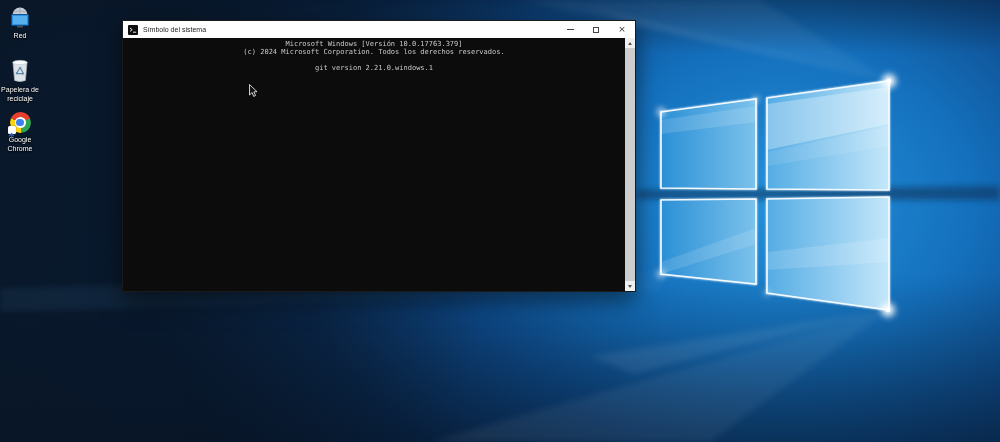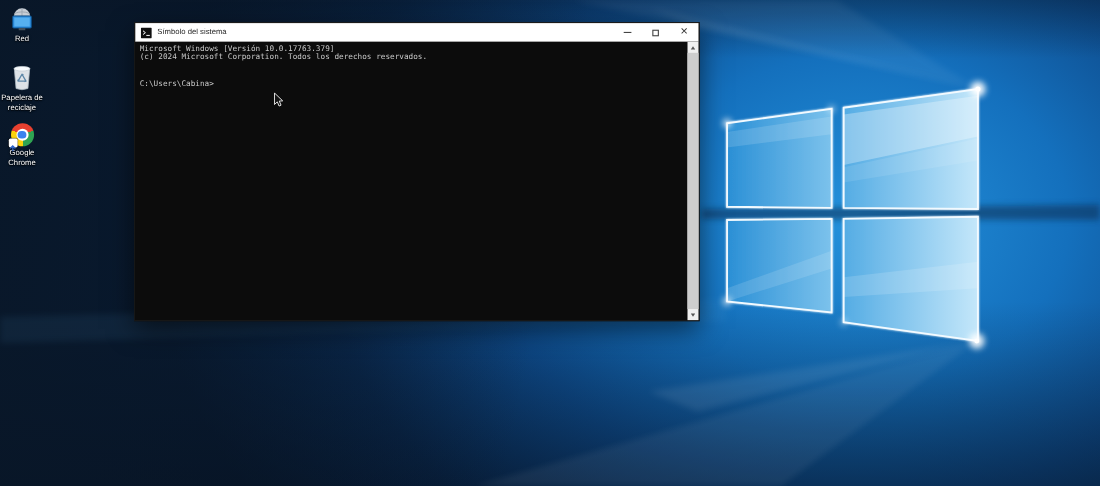--- a/index.html
+++ b/index.html
@@ -45,21 +45,21 @@
   .tb-title{font-size:7px;color:#222;margin-left:5px;flex:1;white-space:nowrap;overflow:hidden;}
   .tb-controls{display:flex;height:100%;}
   .tb-btn{width:26px;height:100%;display:flex;align-items:center;justify-content:center;}
   .glyph-min{width:7px;height:1px;background:#444;display:block;}
   .glyph-max{width:6px;height:6px;border:1px solid #444;display:block;box-sizing:border-box;}
   .glyph-close{font-size:9px;color:#333;line-height:9px;font-family:"DejaVu Sans",sans-serif;}
 
   .console{position:absolute;left:0;right:0;top:17px;bottom:0;background:#0c0c0c;
     padding:2px 14px 0 4px;font-family:"DejaVu Sans Mono",monospace;font-size:7px;
     color:#c9c9c9;cursor:text;}
-  .cline{height:8px;line-height:8px;white-space:pre;}
+  .cline{height:8px;line-height:8px;white-space:pre;text-align:center;}
 
   .scrollbar{position:absolute;top:0;right:0;bottom:0;width:10px;background:#f0f0f0;cursor:default;}
   .sb-btn{position:absolute;left:0;width:10px;height:10px;display:flex;align-items:center;justify-content:center;}
   .sb-up{top:0;} .sb-down{bottom:0;}
   .tri-up{width:0;height:0;border-left:2.5px solid transparent;border-right:2.5px solid transparent;
     border-bottom:3.5px solid #555;}
   .tri-down{width:0;height:0;border-left:2.5px solid transparent;border-right:2.5px solid transparent;
     border-top:3.5px solid #555;}
   .sb-thumb{position:absolute;left:0;top:10px;bottom:10px;width:10px;background:#cdcdcd;}
 
@@ -177,22 +177,22 @@
         <div class="tb-btn">
           <span class="glyph-close">×</span>
         </div>
       </div>
     </div>
 
     <div class="console">
       <div class="cline">Microsoft Windows [Versión 10.0.17763.379]</div>
       <div class="cline">(c) 2024 Microsoft Corporation. Todos los derechos reservados.</div>
       <div class="cline"></div>
+      <div class="cline">git version 2.21.0.windows.1</div>
       <div class="cline"></div>
-      <div class="cline">C:\Users\Cabina&gt;</div>
 
       <div class="scrollbar">
         <div class="sb-btn sb-up">
           <span class="tri-up"></span>
         </div>
         <div class="sb-thumb"></div>
         <div class="sb-btn sb-down">
           <span class="tri-down"></span>
         </div>
       </div>

